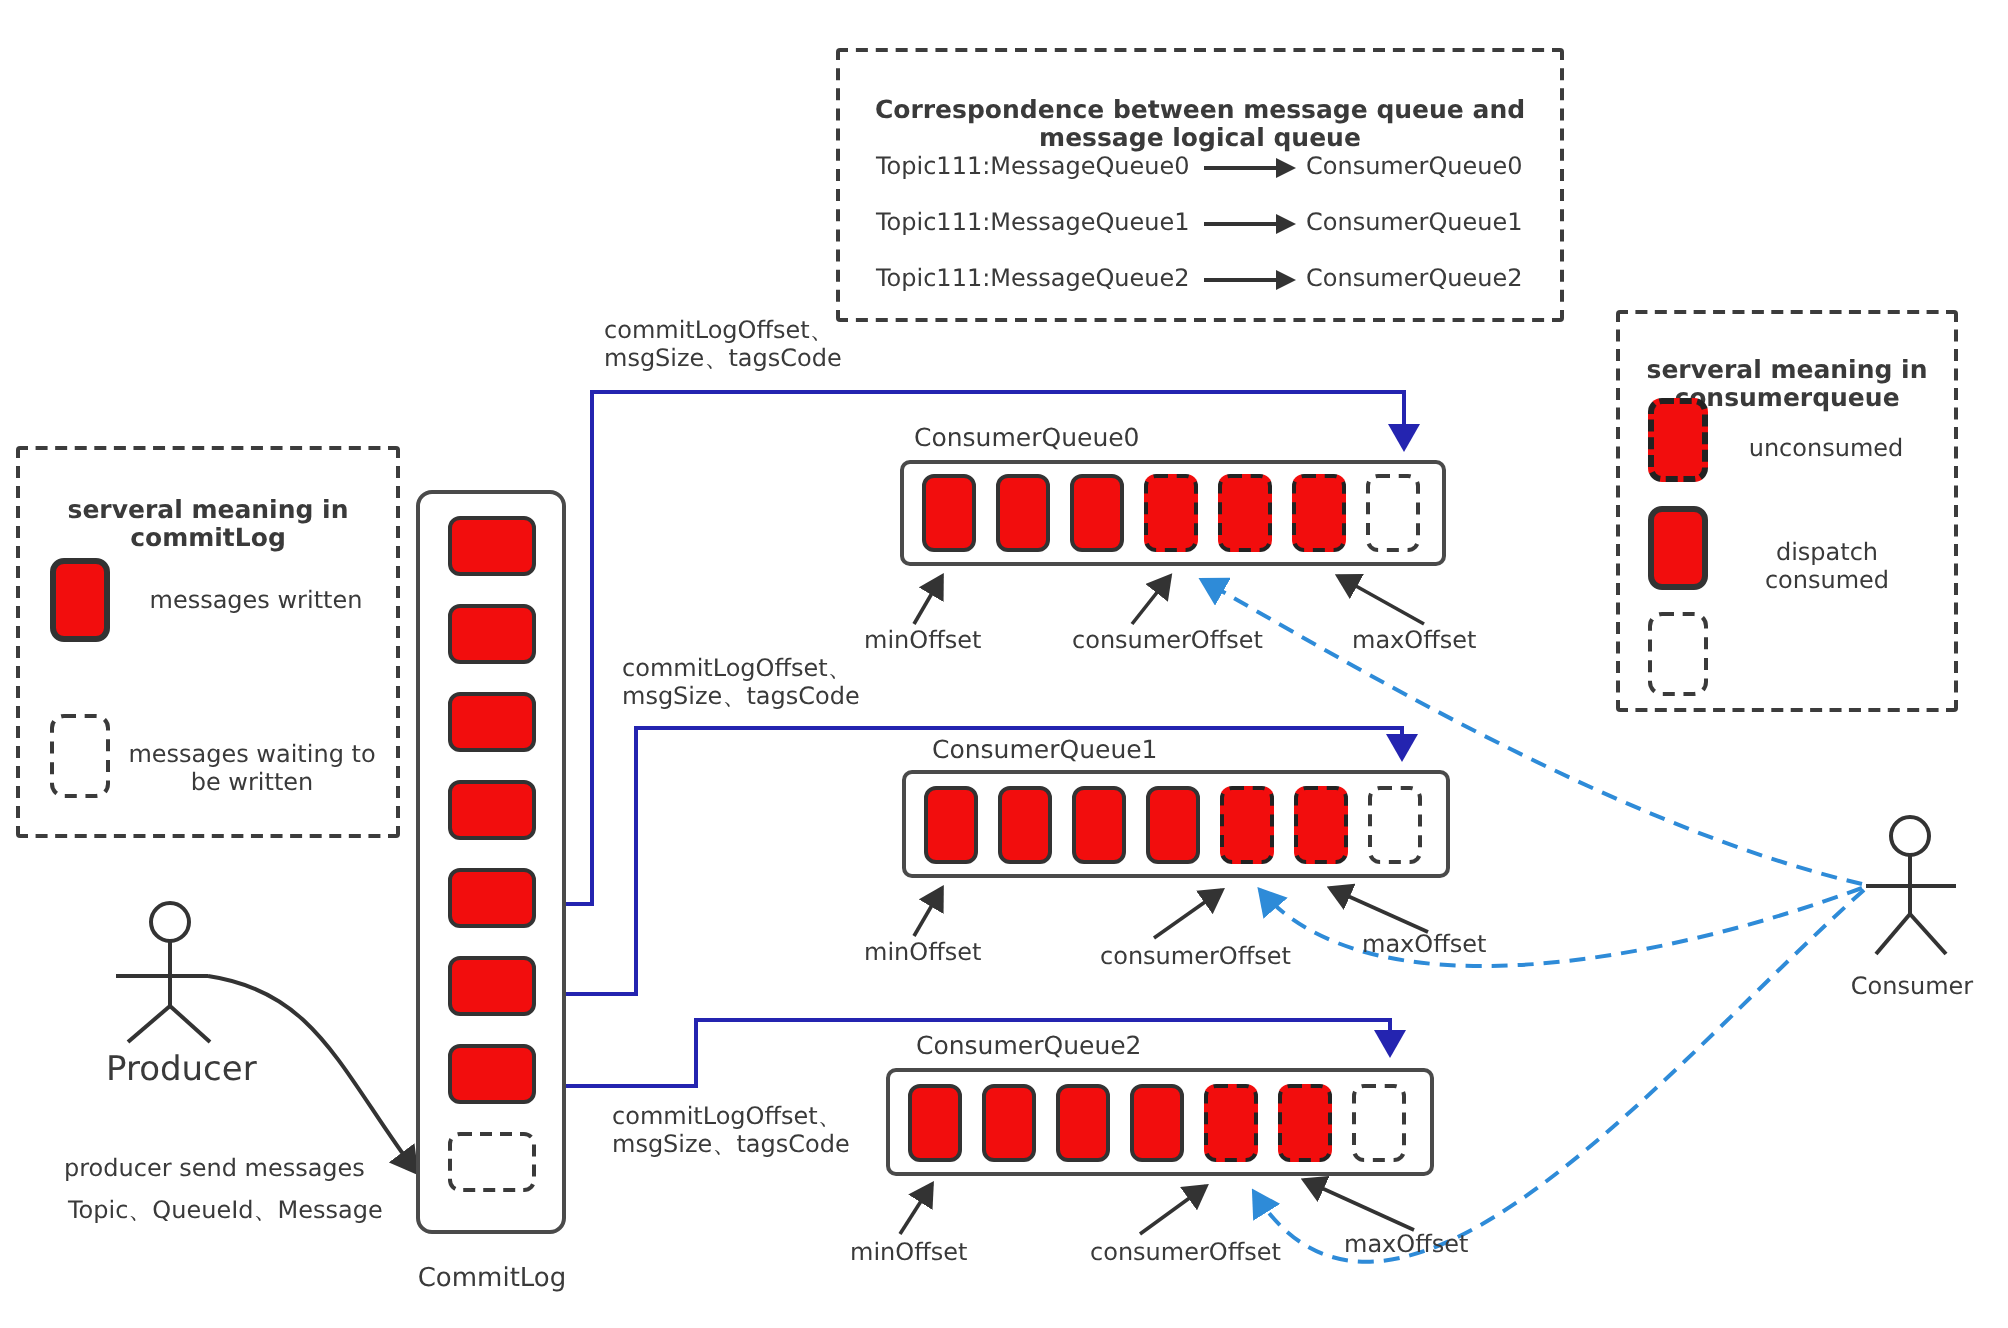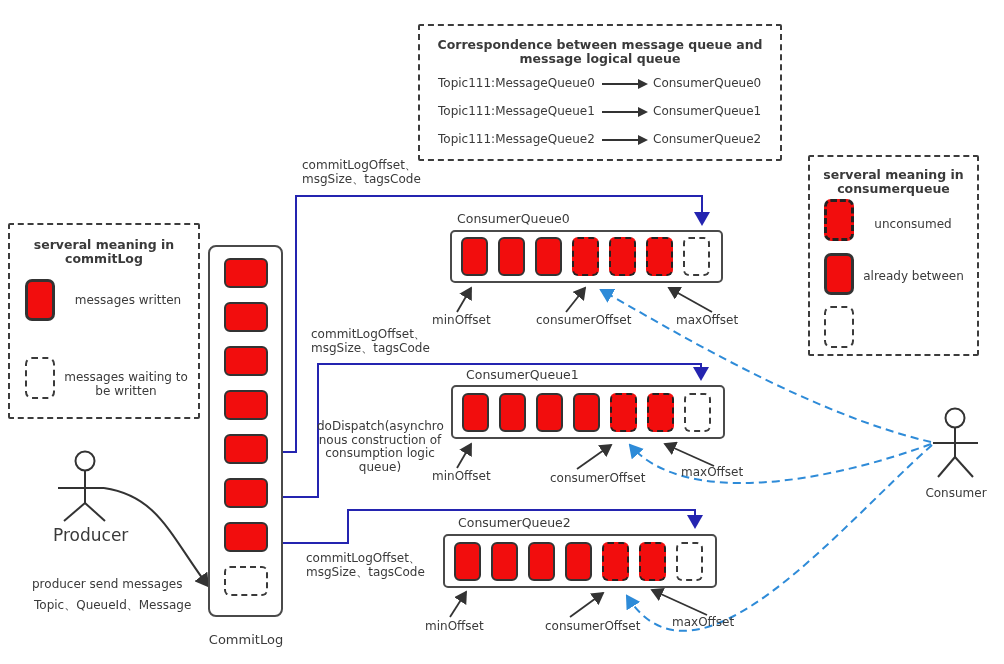--- a/index.html
+++ b/index.html
@@ -2,21 +2,21 @@
 <html><head>
 <meta charset="utf-8">
 <style>
   html,body { margin:0; padding:0; background:#fff; }
   #canvas {
     position:relative; width:1004px; height:664px; background:#ffffff;
     font-family:"DejaVu Sans","Liberation Sans",sans-serif;
     color:#3a3a3a; overflow:hidden;
   }
   .txt { position:absolute; font-size:12px; line-height:14px; white-space:pre-line; }
-  .bold { font-weight:bold; }
+  .bold { font-weight:bold;margin-top:10px; }
   .center { text-align:center; }
 
   
   .dashed-box { position:absolute; border:2px dashed #3c3c3c; background:#fff; border-radius:2px; }
 
   
   .queue-box {
     position:absolute; border:2px solid #4a4a4a; border-radius:5px; background:#fff;
     display:flex; flex-direction:row; align-items:center; gap:10px; padding:0 9px; box-sizing:border-box;
   }
@@ -140,21 +140,21 @@
     <div class="txt center" style="left:52px;top:145px;width:128px">messages waiting to
 be written</div>
   </div>
 
   <div class="dashed-box" style="left:808px;top:155px;width:167px;height:197px">
     <div class="txt bold center" style="left:0;top:11px;width:167px;font-size:12.5px">serveral meaning in
 consumerqueue</div>
     <div class="swatch unconsumed" style="left:14px;top:42px"></div>
     <div class="txt center" style="left:53px;top:60px;width:100px">unconsumed</div>
     <div class="swatch consumed" style="left:14px;top:96px"></div>
-    <div class="txt center" style="left:46px;top:112px;width:115px">already between</div>
+    <div class="txt center" style="left:46px;top:112px;width:115px">dispatch consumed</div>
     <div class="swatch waiting" style="left:14px;top:149px"></div>
   </div>
 
   <div class="commitlog-box" style="left:208px;top:245px;width:75px;height:372px">
       <div class="slot written"></div>
       <div class="slot written"></div>
       <div class="slot written"></div>
       <div class="slot written"></div>
       <div class="slot written"></div>
       <div class="slot written"></div>
@@ -204,24 +204,20 @@
   <div class="txt" style="left:425px;top:619px">minOffset</div>
   <div class="txt" style="left:545px;top:619px">consumerOffset</div>
   <div class="txt" style="left:672px;top:615px">maxOffset</div>
 
   <div class="txt" style="left:302px;top:158px">commitLogOffset、
 msgSize、tagsCode</div>
   <div class="txt" style="left:311px;top:327px">commitLogOffset、
 msgSize、tagsCode</div>
   <div class="txt" style="left:306px;top:551px">commitLogOffset、
 msgSize、tagsCode</div>
-  <div class="txt center" style="left:317px;top:420px;width:126px;line-height:13.5px">doDispatch(asynchro
-nous construction of
-consumption logic
-queue)</div>
 
   <div class="txt center" style="left:53px;top:528px;width:64px;font-size:17px">Producer</div>
   <div class="txt" style="left:32px;top:577px">producer send messages</div>
   <div class="txt" style="left:34px;top:598px">Topic、QueueId、Message</div>
   <div class="txt center" style="left:920px;top:486px;width:72px;font-size:12px">Consumer</div>
 
 
 </div>
 
 </body></html>

